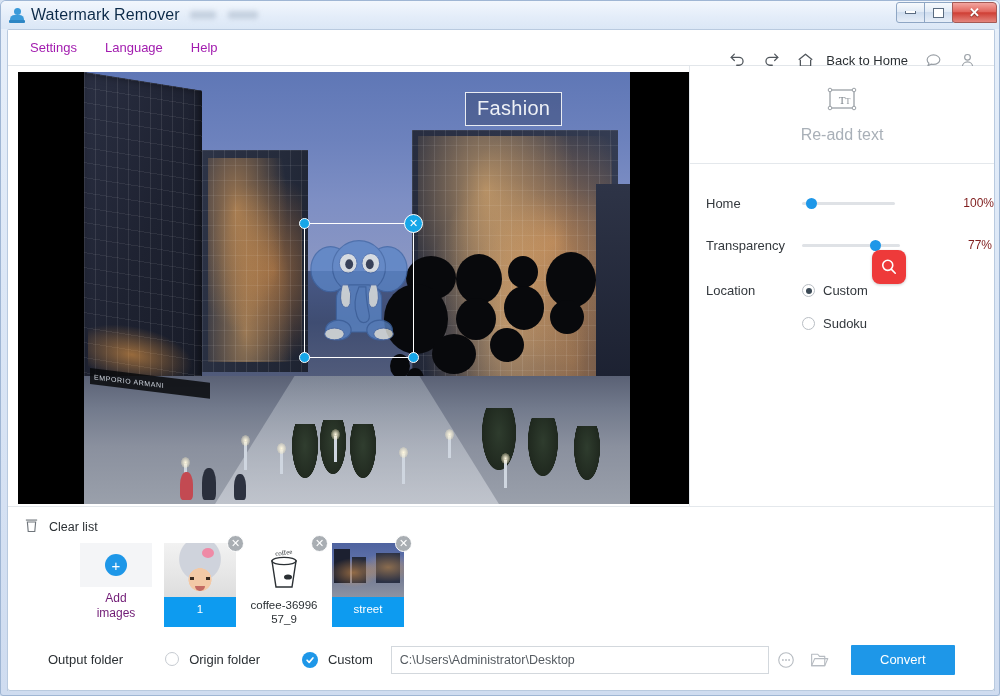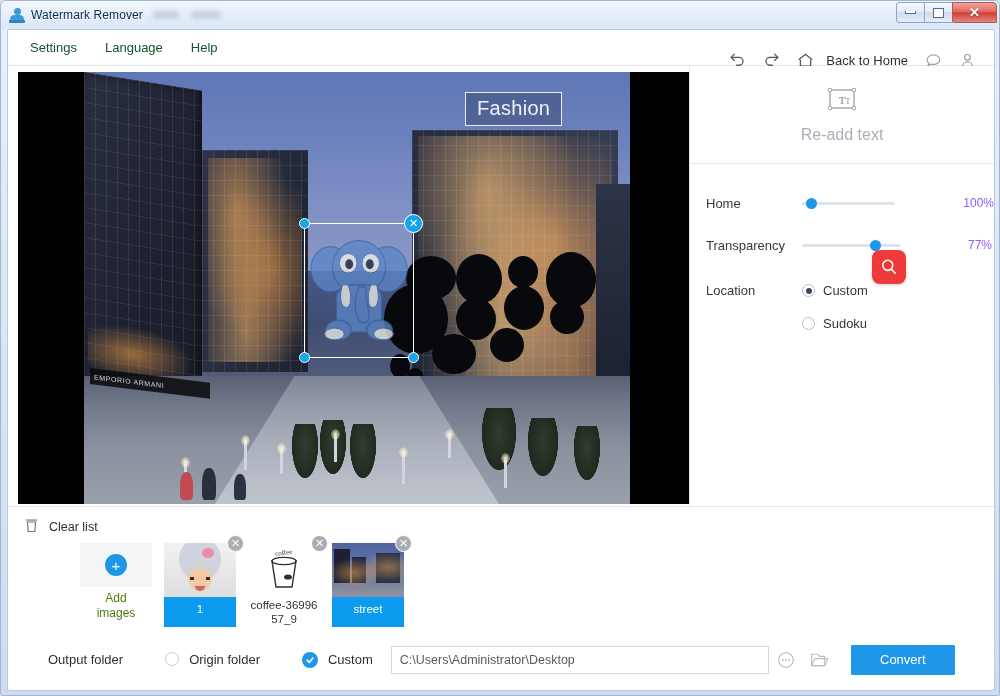--- a/index.html
+++ b/index.html
@@ -39,21 +39,21 @@
   }
   .title-icon .body {
     position:absolute; left:1px; top:8px; width:14px; height:6px;
     border-radius:6px 6px 2px 2px; background:#3a9ad9;
   }
   .title-icon .base {
     position:absolute; left:0px; top:13px; width:16px; height:3px;
     border-radius:1px; background:#2d86c4;
   }
   .title-text {
-    font-size: 12px; color: #0b2a4a;
+    font-size: 16px; color: #0b2a4a;
     letter-spacing: .1px;
     text-shadow: 0 1px 0 rgba(255,255,255,.9);
   }
   .title-blur {
     margin-left: 10px; display:flex; gap:12px; align-items:center;
   }
   .blur-chunk {
     height: 8px; border-radius: 2px;
     background: #b9c6d6;
     filter: blur(2.5px);
@@ -100,21 +100,21 @@
   }
 
   
   .menubar {
     height: 36px; display: flex; align-items: center;
     border-bottom: 1px solid #e2e6ea;
     background: #ffffff;
     position: relative;
   }
   .menu-item {
-    font-size: 13px; color: #14532d;
+    font-size: 13px; color: #a21caf;
     padding: 4px 14px; height: 44px; display:flex; align-items:center;
     cursor: default;
   }
   .menu-item:first-child { margin-left: 8px; }
   .menu-right {
     position: absolute; right: 10px; top: 12px; height: 36px;
     display: flex; align-items: center; gap: 0;
   }
   .tool-ico {
     width: 34px; height: 36px; display:flex; align-items:center; justify-content:center;
@@ -295,21 +295,21 @@
     font-size: 13px; color:#33383d; width: 96px; flex:0 0 auto;
   }
   .slider { position:relative; width: 98px; height: 14px; display:flex; align-items:center; }
   .slider .track {
     position:absolute; left:0; right:0; height:3px; border-radius:2px; background:#dfe2e6;
   }
   .slider .knob {
     position:absolute; width:11px; height:11px; border-radius:50%;
     background:#1e97e8; top:1.5px;
   }
-  .pct { font-size:12px; color:#8b5cf6; margin-left: 68px; }
+  .pct { font-size:12px; color:#7f1d1d; margin-left: 68px; }
   .pct.t { margin-left: 68px; }
 
   .zoom-btn {
     position:absolute; left: 182px; top: 184px;
     width: 34px; height: 34px; border-radius: 8px;
     background: #ee3a3a;
     display:flex; align-items:center; justify-content:center;
     box-shadow: 0 1px 3px rgba(0,0,0,.2);
   }
 
@@ -351,21 +351,21 @@
   .add-box {
     width:72px; height:47px; background:#f4f5f7;
     display:flex; align-items:center; justify-content:center;
   }
   .plus-circle {
     width:22px; height:22px; border-radius:50%; background:#1e97e8;
     display:flex; align-items:center; justify-content:center;
     color:#fff; font-size:15px; line-height:1;
   }
   .add-label {
-    text-align:center; font-size:12px; color:#4d7c0f; line-height:1.25; margin-top:4px;
+    text-align:center; font-size:12px; color:#701a75; line-height:1.25; margin-top:4px;
   }
   .thumb-img {
     width:72px; height:54px; overflow:hidden; position:relative; background:#eee;
   }
   .thumb-cap {
     font-size:11.5px; text-align:center; line-height:1.2; color:#2b3034;
     word-break: break-all; padding-top: 2px;
   }
   .thumb.selected .thumb-cap {
     background:#0d9bf0; color:#fff; padding: 7px 0 10px; margin-top:-1px;

